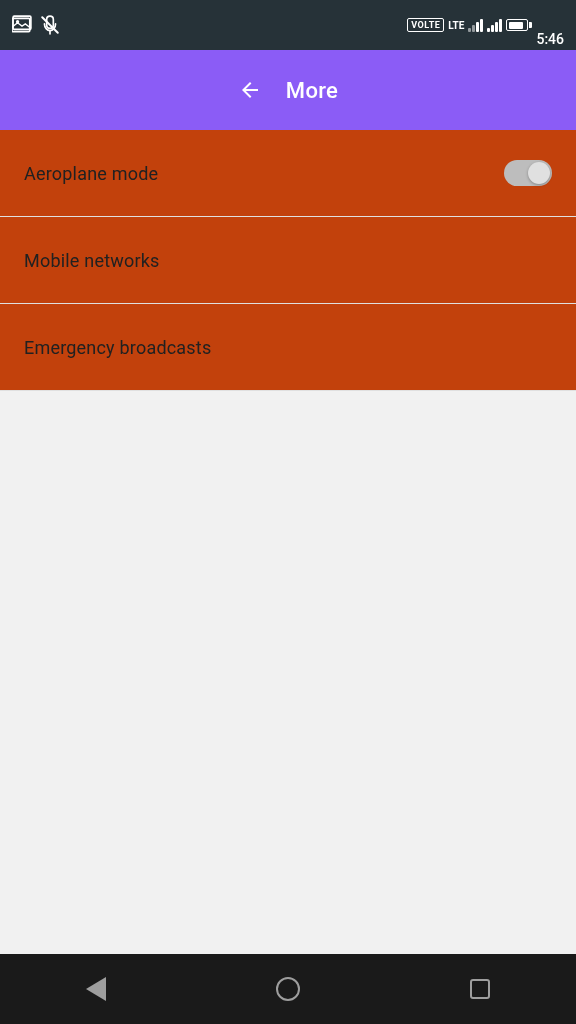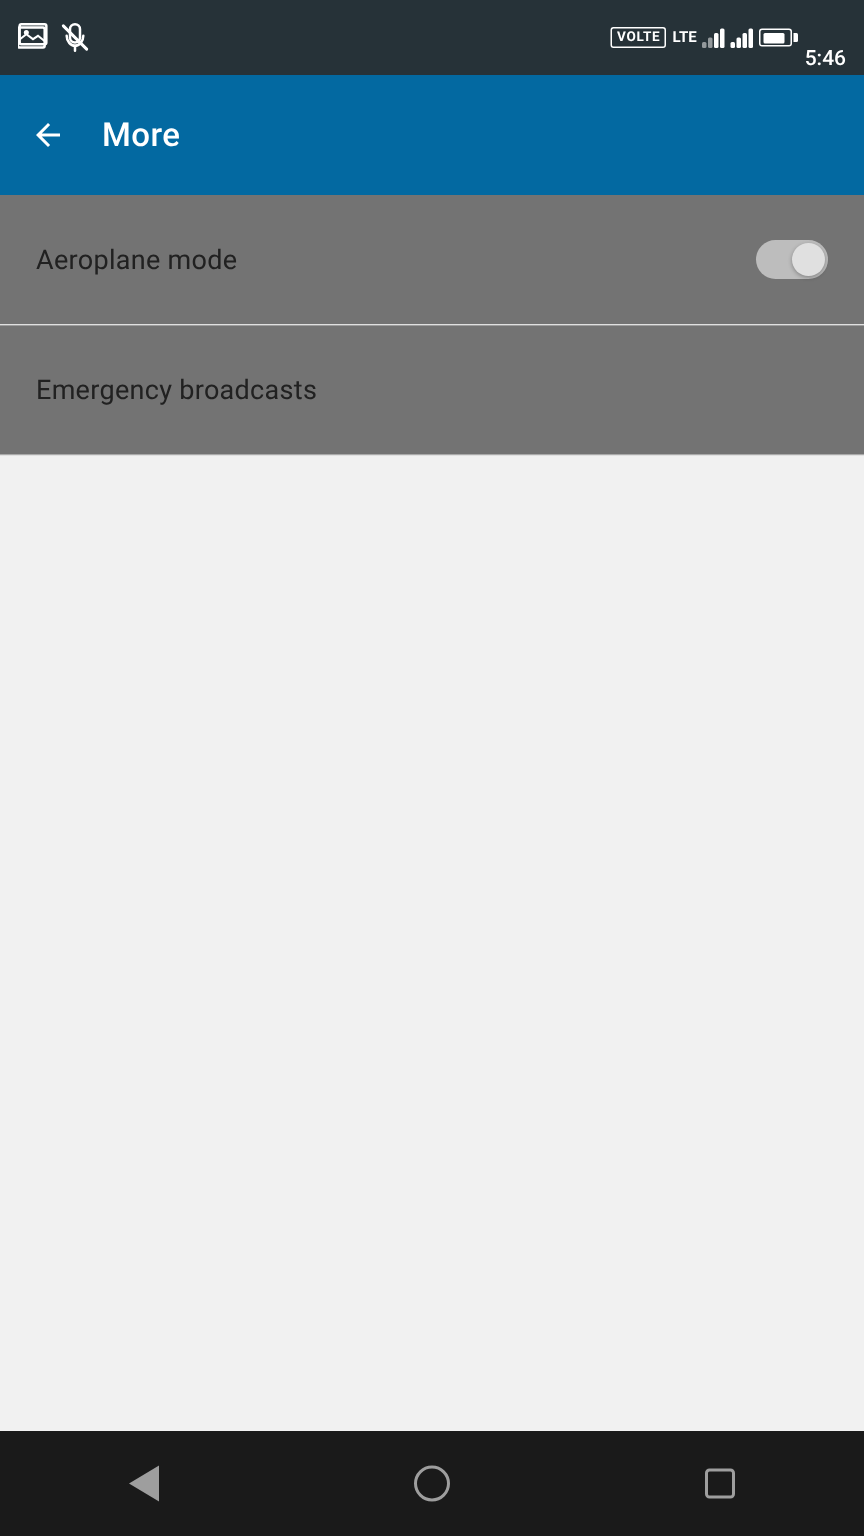--- a/index.html
+++ b/index.html
@@ -116,26 +116,27 @@
       color: white;
       font-size: 14px;
       font-weight: 500;
       margin-top: 28px;
     }
 
     
     .app-bar {
       width: 100%;
       height: 80px;
-      background: #0369a1;
+      background: #8b5cf6;
       display: flex;
       align-items: center;
       padding: 0 20px;
       flex-shrink: 0;
       gap: 24px;
+      justify-content: center;
     }
 
     .back-arrow {
       color: white;
       font-size: 22px;
       cursor: pointer;
       display: flex;
       align-items: center;
     }
 
@@ -147,21 +148,21 @@
     }
 
     
     .settings-list {
       flex: 1;
       background: #f1f1f1;
       overflow: hidden;
     }
 
     .settings-item {
-      background: #737373;
+      background: #c2410c;
       border-bottom: 1px solid #e0e0e0;
       padding: 0 24px;
       height: 87px;
       display: flex;
       align-items: center;
       justify-content: space-between;
       cursor: pointer;
     }
 
     .settings-item-text {
@@ -316,20 +317,23 @@
 
   <div class="settings-item">
     <span class="settings-item-text">Aeroplane mode</span>
     <div class="toggle-switch">
       <div class="toggle-thumb"></div>
     </div>
   </div>
 
 
 
+  <div class="settings-item">
+    <span class="settings-item-text">Mobile networks</span>
+  </div>
 
   <div class="settings-item">
     <span class="settings-item-text">Emergency broadcasts</span>
   </div>
 
 </div>
 
 <div class="nav-bar">
   <div class="nav-button">
     <div class="nav-back"></div>

